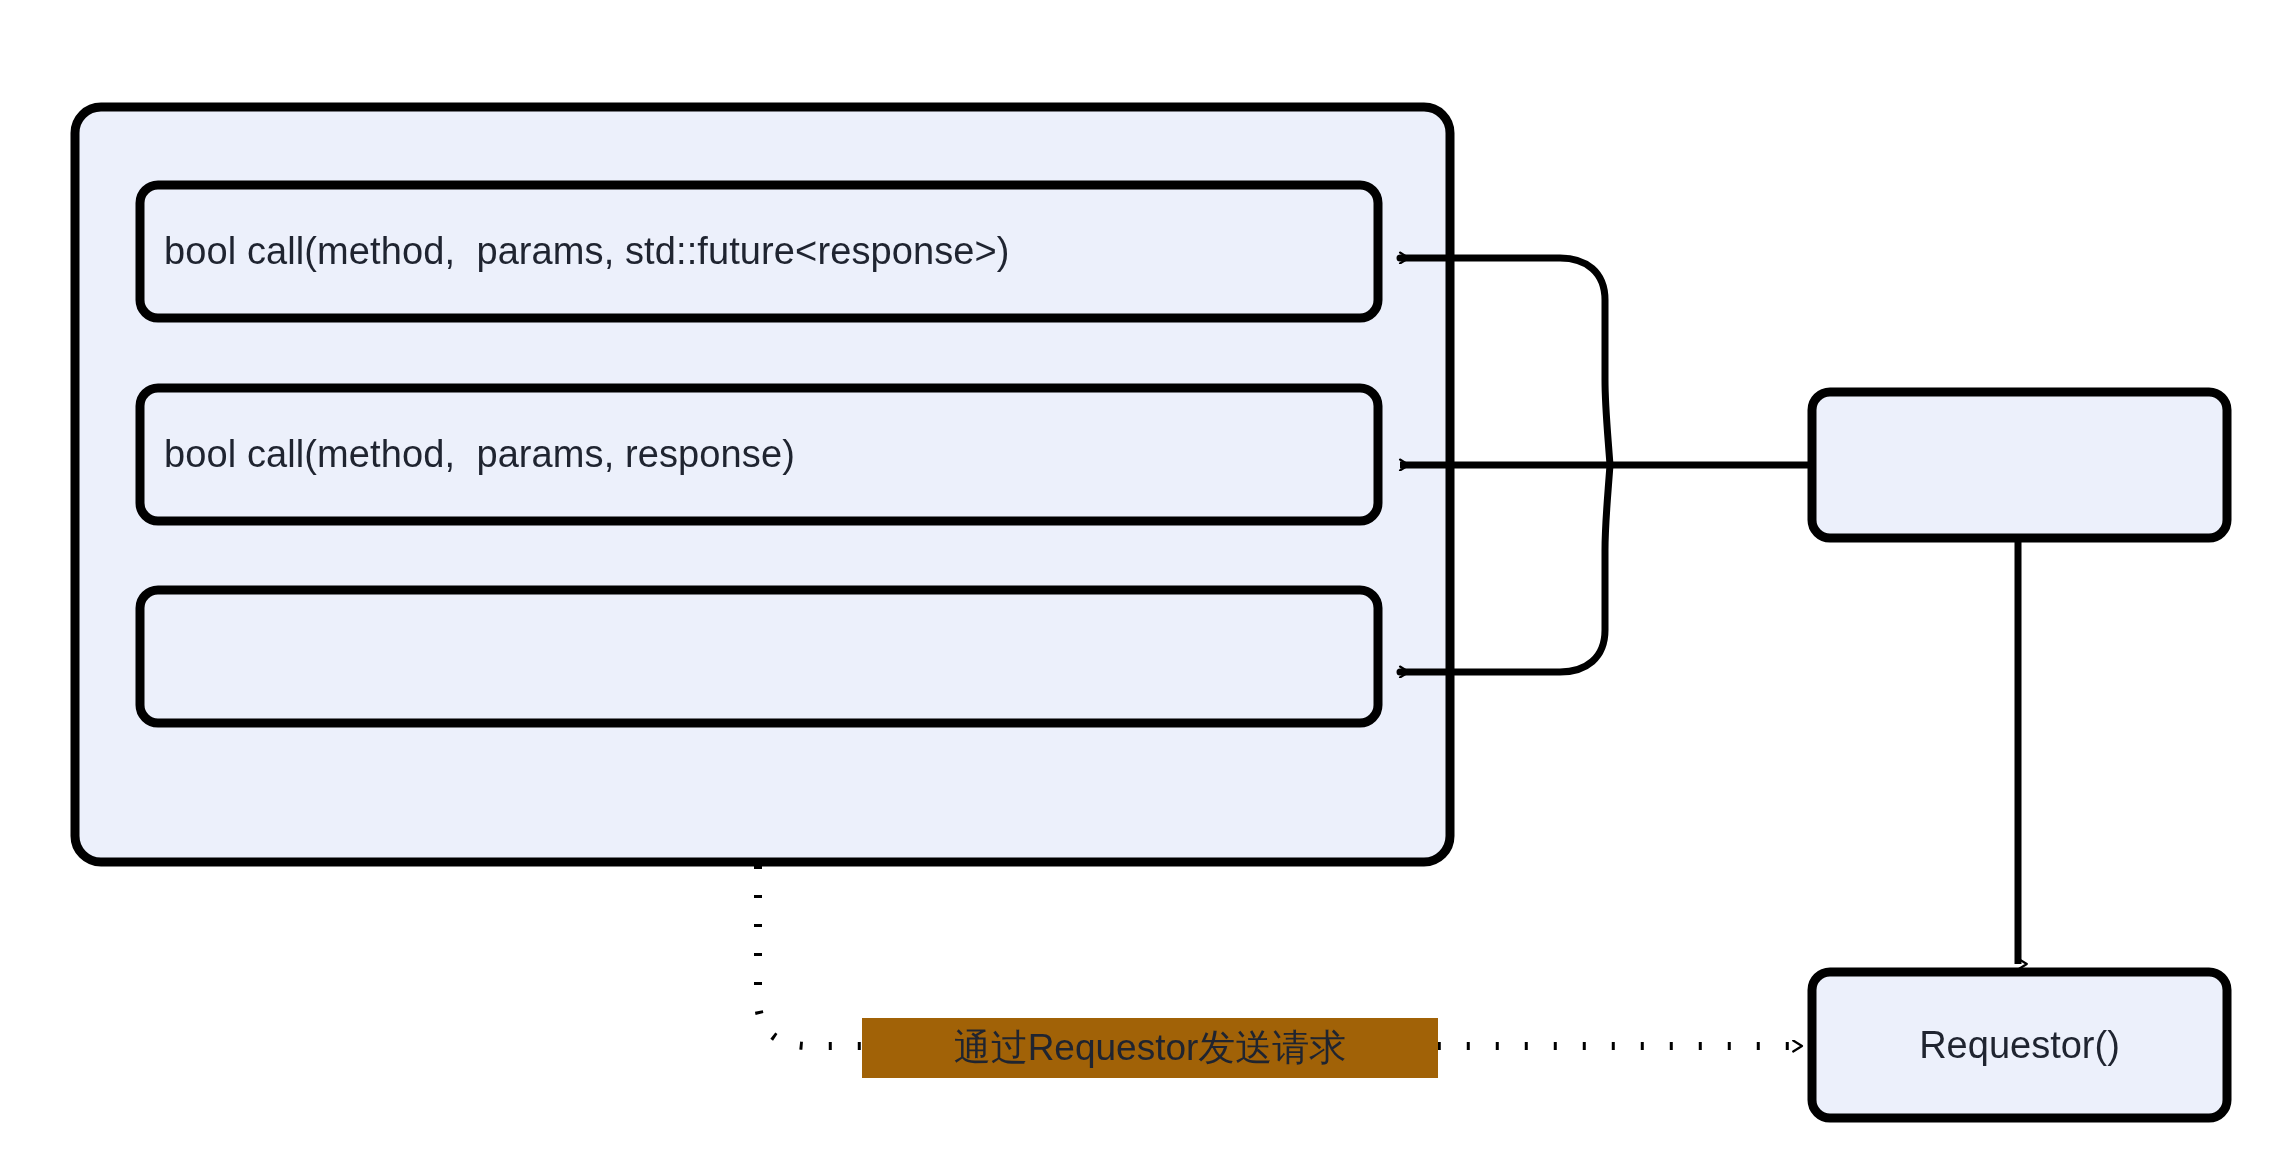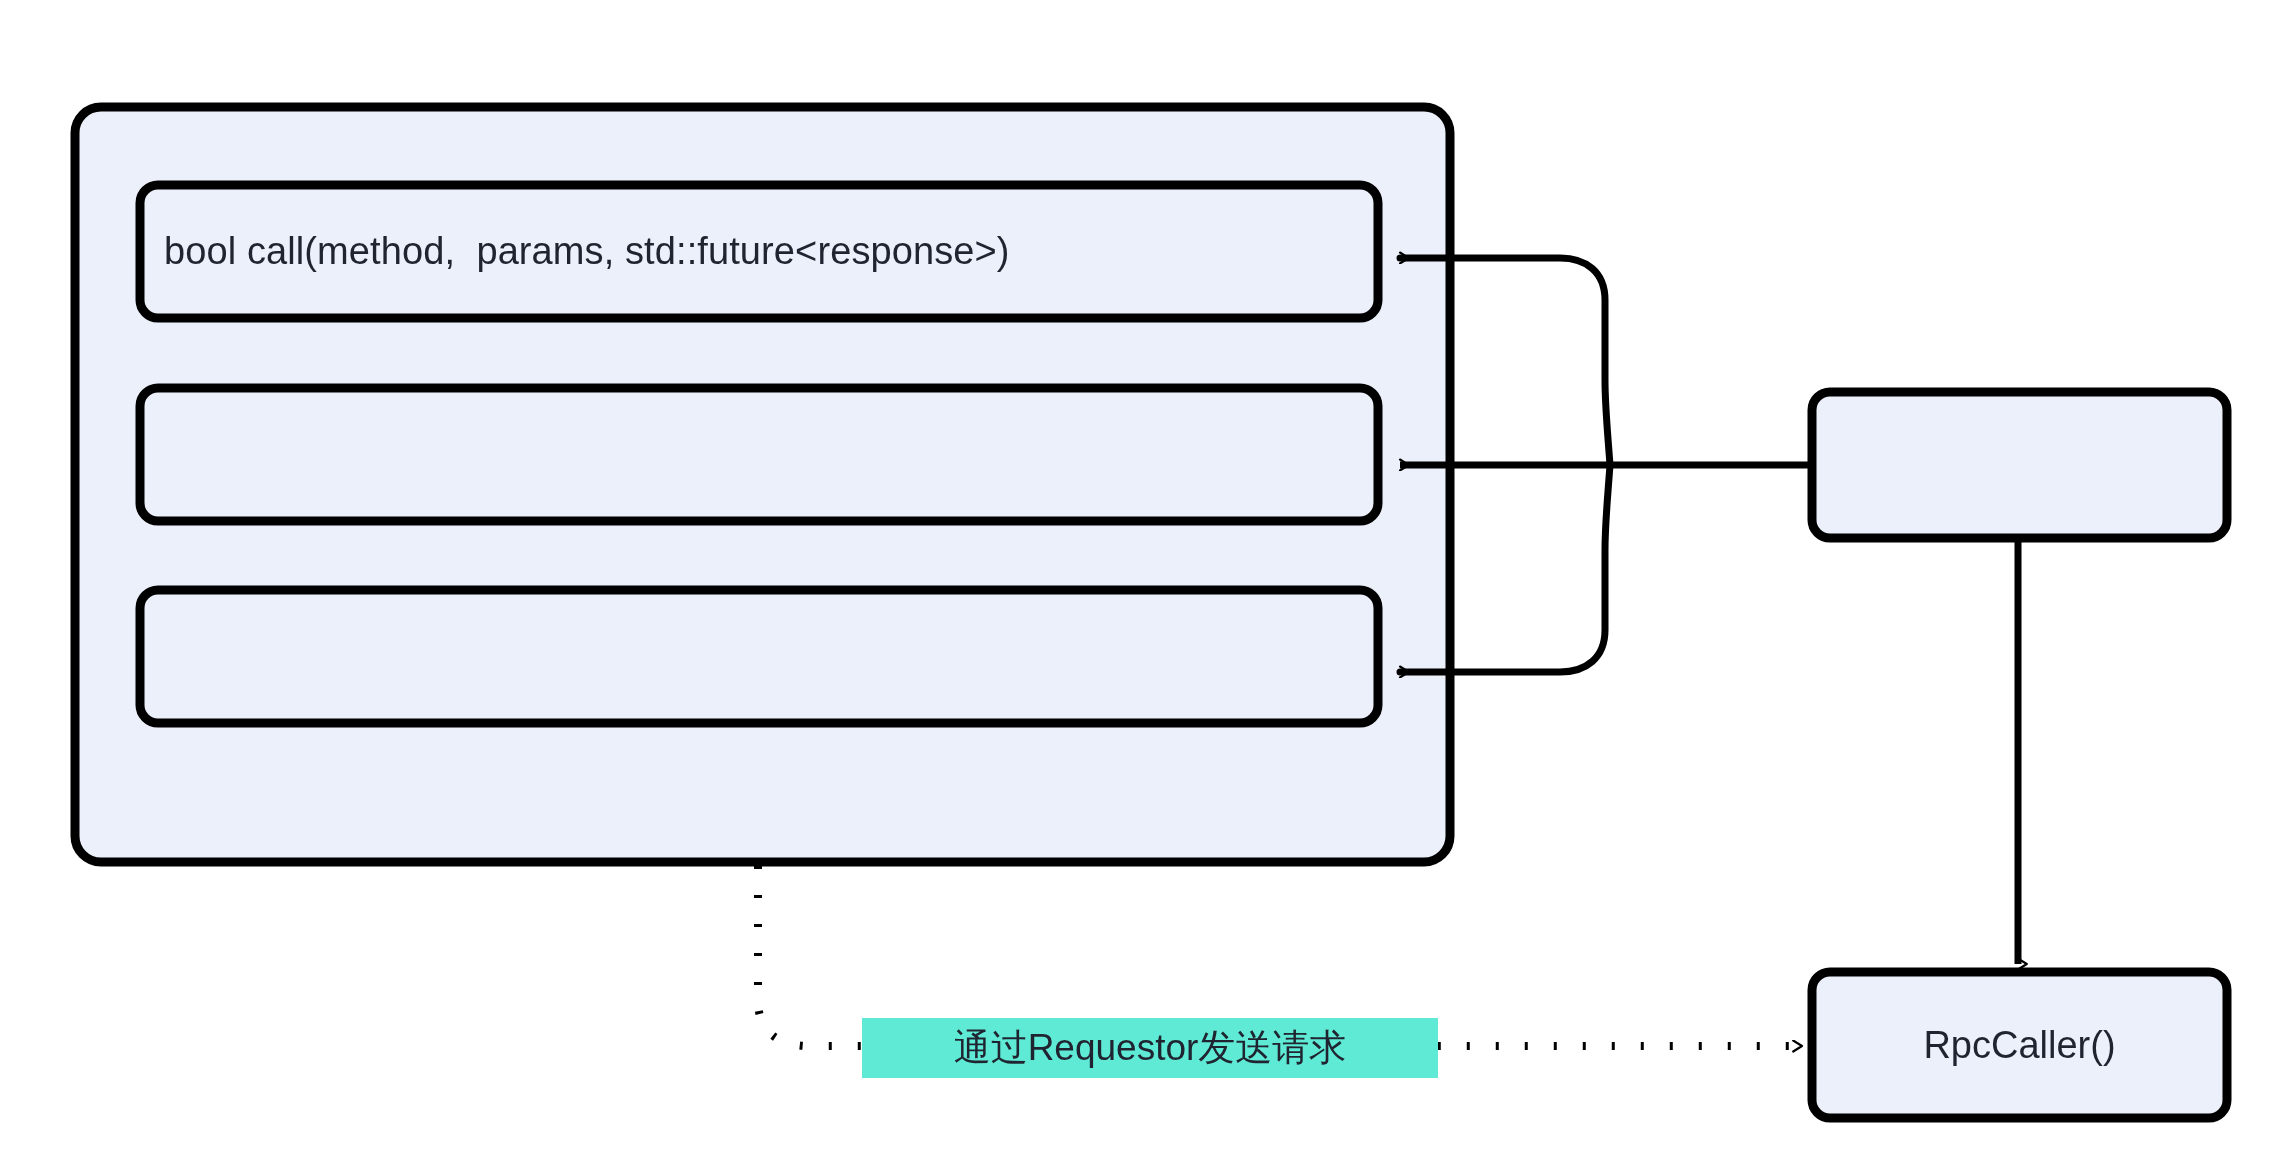--- a/index.html
+++ b/index.html
@@ -42,21 +42,21 @@
     letter-spacing: 0.1px;
   }
   .plain-label {
     font-size: 38px;
     justify-content: center;
   }
   .edge-label {
     position: absolute;
     font-size: 37px;
     color: #1f2430;
-    background: #5eead4;
+    background: #a16207;
     display: flex;
     align-items: center;
     justify-content: center;
     white-space: pre;
     padding: 2px 10px;
   }
 </style>
 </head>
 <body>
 
@@ -95,20 +95,21 @@
 
     <path d="M 2018 540 L 2018 964" fill="none" stroke="#000000" stroke-width="7" stroke-linecap="butt" marker-end="url(#ah-down)"></path>
 
     <path d="M 758 866 L 758 1000
              C 758 1032 778 1046 810 1046
              L 1802 1046" fill="none" stroke="#000000" stroke-width="8" stroke-linecap="butt" stroke-dasharray="3 26" marker-end="url(#ah-right-dot)"></path>
   </svg>
 
   <div class="node-label method-label" style="left:140px; top:185px; width:1238px; height:133px;">bool call(method,  params, std::future&lt;response&gt;)</div>
 
+  <div class="node-label method-label" style="left:140px; top:388px; width:1238px; height:133px;">bool call(method,  params, response)</div>
 
 
 
-  <div class="node-label plain-label" style="left:1812px; top:972px; width:415px; height:146px;">RpcCaller()</div>
+  <div class="node-label plain-label" style="left:1812px; top:972px; width:415px; height:146px;">Requestor()</div>
 
   <div class="edge-label" style="left:862px; top:1018px; width:556px; height:56px;">通过Requestor发送请求</div>
 
 </div>
 
 </body></html>

